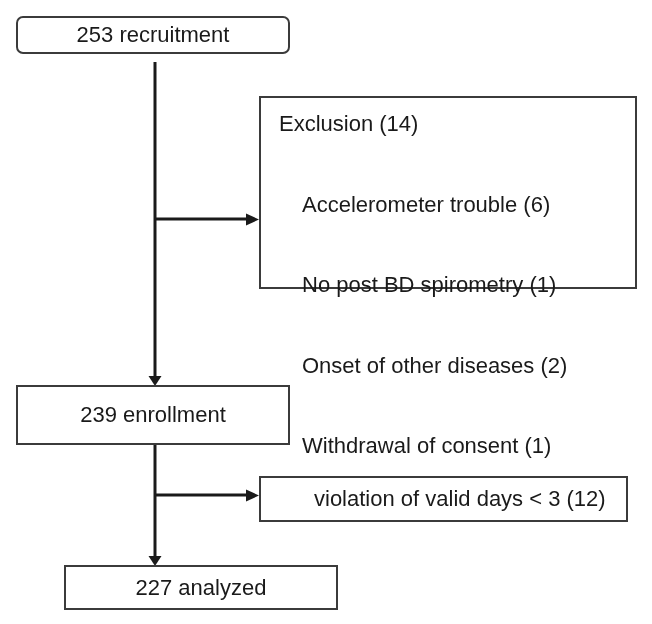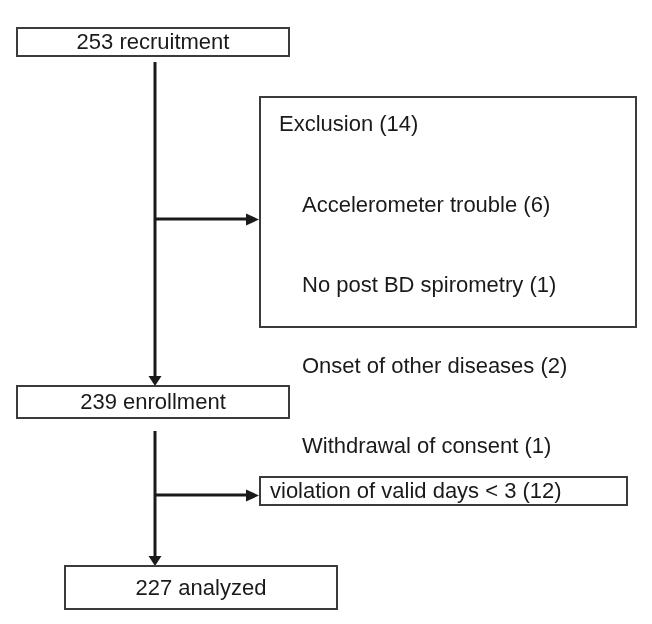--- a/index.html
+++ b/index.html
@@ -38,25 +38,25 @@
     align-items: center;
     justify-content: center;
   }
   .node-text {
     font-size: 22px;
     line-height: 26px;
     color: #1a1a1a;
     white-space: nowrap;
   }
   
-  #node-recruitment { left: 16px;  top: 27px;  width: 274px; height: 30px; }
-  #node-enrollment  { left: 16px;  top: 385px; width: 274px; height: 34px; }
+  #node-recruitment { left: 16px;  top: 16px;  width: 274px; height: 38px; border-radius: 7px; }
+  #node-enrollment  { left: 16px;  top: 385px; width: 274px; height: 60px; }
   #node-analyzed    { left: 16px;  top: 565px; width: 274px; height: 45px; margin-left: 48px; }
-  #node-exclusion   { left: 259px; top: 96px;  width: 378px; height: 232px; }
-  #node-violation   { left: 259px; top: 476px; width: 369px; height: 30px; }
+  #node-exclusion   { left: 259px; top: 96px;  width: 378px; height: 193px; }
+  #node-violation   { left: 259px; top: 476px; width: 369px; height: 46px; padding-left: 44px; }
 
   .exclusion-body {
     padding: 10px 0 0 18px;
   }
   .excl-line {
     font-size: 22px;
     line-height: 32.5px;
     color: #1a1a1a;
     white-space: nowrap;
   }

